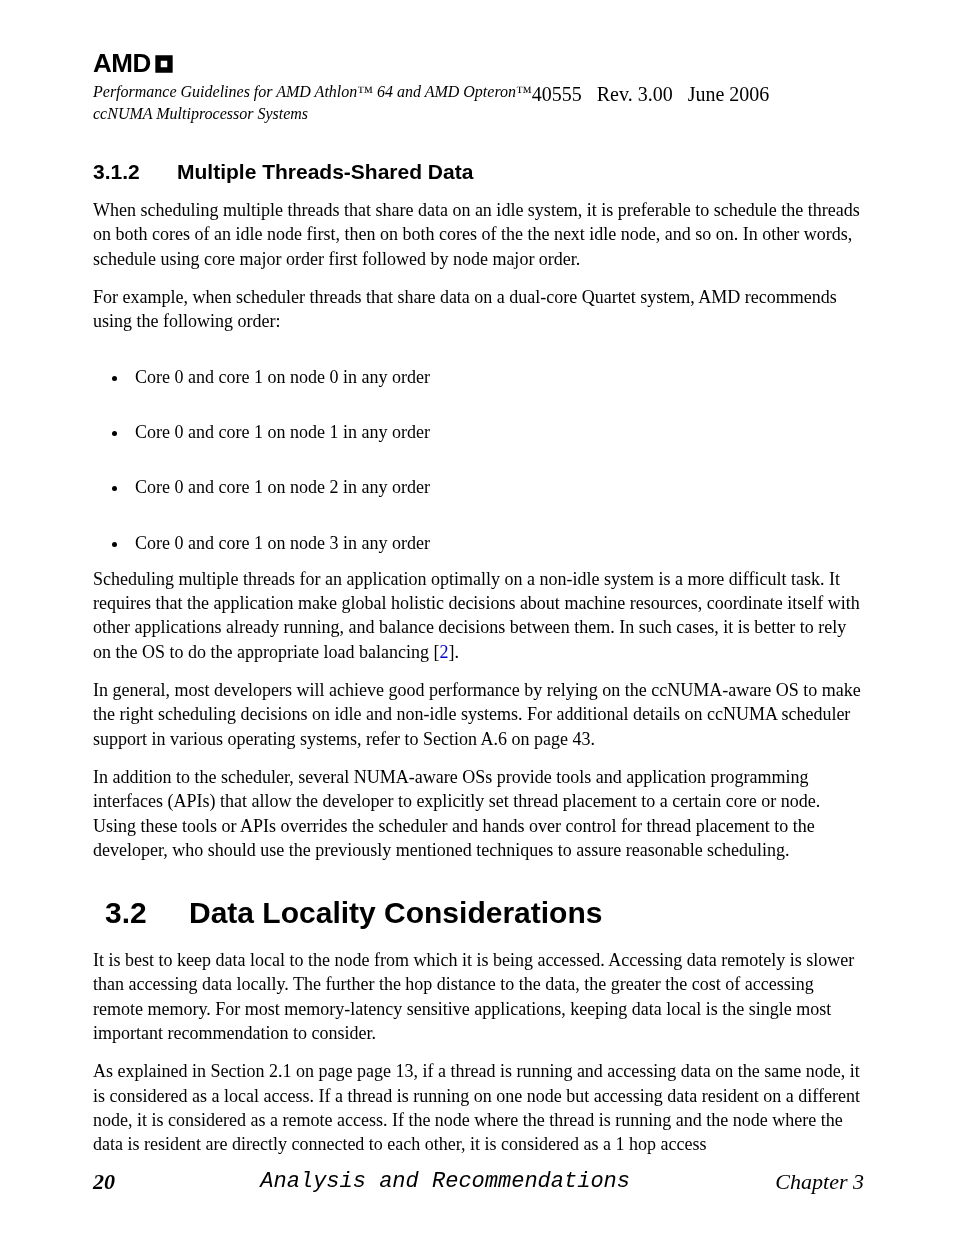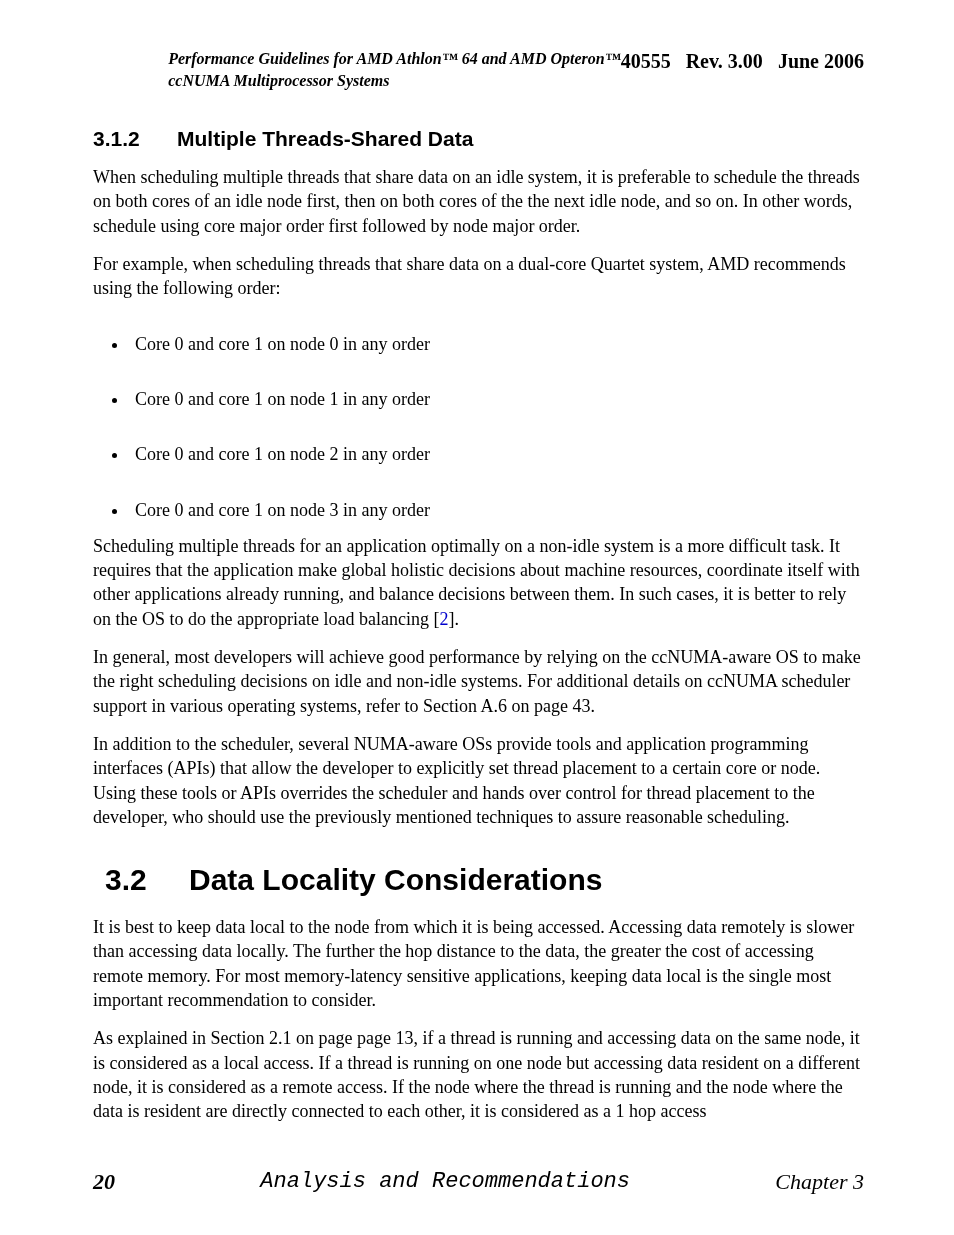--- a/index.html
+++ b/index.html
@@ -26,25 +26,24 @@
     margin-bottom: 2px;
   }
   .logo-ar {
     display: inline-block;
     font-size: 28px;
     font-weight: 900;
     transform: translateY(1px);
   }
   .header-row {
     display: flex;
-    justify-content: flex-end;
+    justify-content: flex-start;
     align-items: flex-start;
     font-size: 16px;
     margin-bottom: 36px;
-    font-weight: bold;
   }
   .header-left {
     font-style: italic;
     max-width: 520px;
     line-height: 1.35;
   }
   .header-right {
     font-style: normal;
     font-size: 20px;
     white-space: nowrap;
@@ -113,39 +112,46 @@
   }
   .footer-line .ch {
     font-style: italic;
   }
 </style>
 </head>
 <body>
 
 <div class="page">
 
+  <div>
+    <span class="logo">
+      <span>AMD</span><svg class="logo-ar" width="26" height="26" viewBox="0 0 24 24" style="vertical-align:-4px;">
+          <path d="M4 4 H20 V20 L15 15 V9 H9 L4 4 Z M4 20 L9 15 H15 L20 20 H4 Z M4 4 V20 L9 15 V9 L4 4 Z" fill="#000"></path>
+        </svg>
+    </span>
+  </div>
 
   <div class="header-row">
     <div class="header-left">
       <span>Performance Guidelines for AMD Athlon™ 64 and AMD Opteron™</span><br>
       <span>ccNUMA Multiprocessor Systems</span>
     </div>
     <div class="header-right">
       <span>40555</span>&nbsp;&nbsp;
       <span>Rev. 3.00</span>&nbsp;&nbsp;
       <span>June 2006</span>
     </div>
   </div>
 
   <h3 class="subsec">
     <span class="num">3.1.2</span><span>Multiple Threads-Shared Data</span>
   </h3>
 
   <p>When scheduling multiple threads that share data on an idle system, it is preferable to schedule the threads on both cores of an idle node first, then on both cores of the the next idle node, and so on. In other words, schedule using core major order first followed by node major order.</p>
-  <p>For example, when scheduling threads that share data on a dual-core Quartet system, AMD recommends using the following order:</p>
+  <p>For example, when scheduler threads that share data on a dual-core Quartet system, AMD recommends using the following order:</p>
 
   <ul>
     <li>Core 0 and core 1 on node 0 in any order</li>
     <li>Core 0 and core 1 on node 1 in any order</li>
     <li>Core 0 and core 1 on node 2 in any order</li>
     <li>Core 0 and core 1 on node 3 in any order</li>
   </ul>
 
 
   <p>

